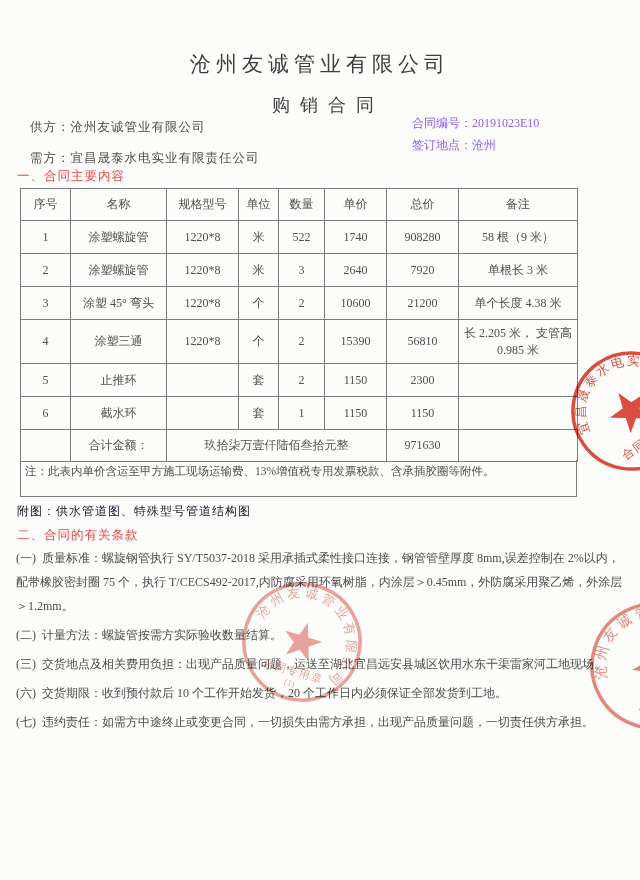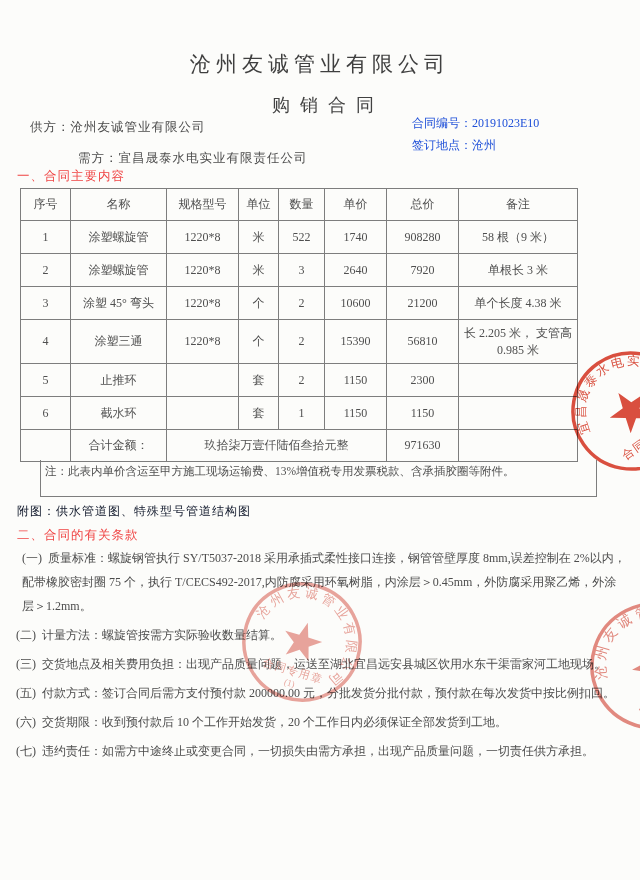--- a/index.html
+++ b/index.html
@@ -8,22 +8,22 @@
     background:#fcfcfa;
     font-family:"Liberation Serif","DejaVu Serif",serif;
     color:#4a4a4a;
     -webkit-font-smoothing:antialiased;
   }
   .abs{position:absolute;}
   .doc-title{top:50px;left:0;width:640px;text-align:center;font-size:21px;letter-spacing:5px;color:#3f3f3f;}
   .doc-subtitle{top:93px;left:8px;width:640px;text-align:center;font-size:18px;letter-spacing:10px;color:#414141;}
   .party-line{left:30px;font-size:12.5px;color:#4c4c4c;letter-spacing:1px;text-align:right;}
   .supplier-line{top:119px;}
-  .buyer-line{top:150px;margin-left:48px;}
-  .meta-block{top:112px;left:412px;font-size:12px;color:#1d4ed8;line-height:22px;}
+  .buyer-line{top:150px;}
+  .meta-block{top:112px;left:412px;font-size:12px;color:#8b5cf6;line-height:22px;}
   .meta-row{white-space:nowrap;}
   .sec-heading{left:17px;font-size:12.5px;color:#ef4444;letter-spacing:1px;}
   .sec1-heading{top:168px;}
   .sec2-heading{top:527px;}
   .attachment-line{top:503px;left:17px;font-size:12px;color:#0f172a;letter-spacing:1px;}
 
   table.main{
     top:188px;left:20px;width:557px;position:absolute;
     border-collapse:collapse;table-layout:fixed;
     font-size:12px;color:#4f4f4f;
@@ -32,26 +32,26 @@
     border:1px solid #7d7d7d;text-align:center;vertical-align:middle;
     padding:1px 2px;font-weight:normal;overflow:hidden;
   }
   tr.hrow{height:32px;}
   tr.drow{height:33px;}
   tr.drow-tall{height:44px;}
   tr.trow{height:32px;}
   .note-box{
     top:460px;left:20px;width:547px;height:32px;position:absolute;
     border:1px solid #7d7d7d;border-top:none;
-    font-size:11.5px;color:#4f4f4f;padding:4px 4px 0 4px;line-height:15px;margin-left:20px;
+    font-size:11.5px;color:#4f4f4f;padding:4px 4px 0 4px;line-height:15px;
   }
 
   .clauses{top:546px;left:16px;width:612px;position:absolute;font-size:12px;color:#4c4c4c;}
   .clause{line-height:24px;margin-bottom:5px;padding-left:33px;text-indent:-33px;}
-  .clause.flush{padding-left:0;text-indent:0;margin-left:6px;}
+  .clause.flush{padding-left:0;text-indent:0;}
   .clause .cno{margin-right:6px;}
 
   .stamp{position:absolute;mix-blend-mode:multiply;pointer-events:none;}
   .stamp svg{display:block;overflow:visible;}
   .stamp-buyer{left:556px;top:336px;opacity:0.92;transform:rotate(-35deg);}
   .stamp-seller-mid{left:227px;top:567px;opacity:0.62;transform:rotate(17deg);}
   .stamp-seller-right{left:574px;top:586px;opacity:0.8;transform:rotate(-27deg);}
   .stamp text{font-family:"Liberation Serif","DejaVu Serif",serif;}
 </style>
 </head>
@@ -170,21 +170,20 @@
 <div class="note-box">注：此表内单价含运至甲方施工现场运输费、13%增值税专用发票税款、含承插胶圈等附件。</div>
 
 <div class="abs attachment-line">附图：供水管道图、特殊型号管道结构图</div>
 
 <div class="abs sec-heading sec2-heading">二、合同的有关条款</div>
 
 <div class="clauses" id="clauses">
     <div class="clause flush"><span class="cno">(一)</span><span>质量标准：螺旋钢管执行 SY/T5037-2018 采用承插式柔性接口连接，钢管管壁厚度 8mm,误差控制在 2%以内，配带橡胶密封圈 75 个，执行 T/CECS492-2017,内防腐采用环氧树脂，内涂层＞0.45mm，外防腐采用聚乙烯，外涂层＞1.2mm。</span></div>
     <div class="clause"><span class="cno">(二)</span><span>计量方法：螺旋管按需方实际验收数量结算。</span></div>
     <div class="clause"><span class="cno">(三)</span><span>交货地点及相关费用负担：出现产品质量问题，运送至湖北宜昌远安县城区饮用水东干渠雷家河工地现场。</span></div>
-    <div class="clause"><span class="cno">(五)</span><span>付款方式：签订合同后需方支付预付款 200000.00 元，分批发货分批付款，预付款在每次发货中按比例扣回。</span></div>
     <div class="clause"><span class="cno">(六)</span><span>交货期限：收到预付款后 10 个工作开始发货，20 个工作日内必须保证全部发货到工地。</span></div>
     <div class="clause"><span class="cno">(七)</span><span>违约责任：如需方中途终止或变更合同，一切损失由需方承担，出现产品质量问题，一切责任供方承担。</span></div>
   </div>
 
 <div class="stamp stamp-buyer" id="stamp-buyer" style="color: rgb(217, 65, 47);">
   <svg width="150" height="150" viewBox="0 0 150 150">
     <defs>
         <path id="arcA" d="M 75,75 m -46,0 a 46,46 0 1,1 92,0 a 46,46 0 1,1 -92,0" fill="none"></path>
       </defs>
     <circle cx="75" cy="75" r="58" fill="none" stroke="currentColor" stroke-width="3.5"></circle>

